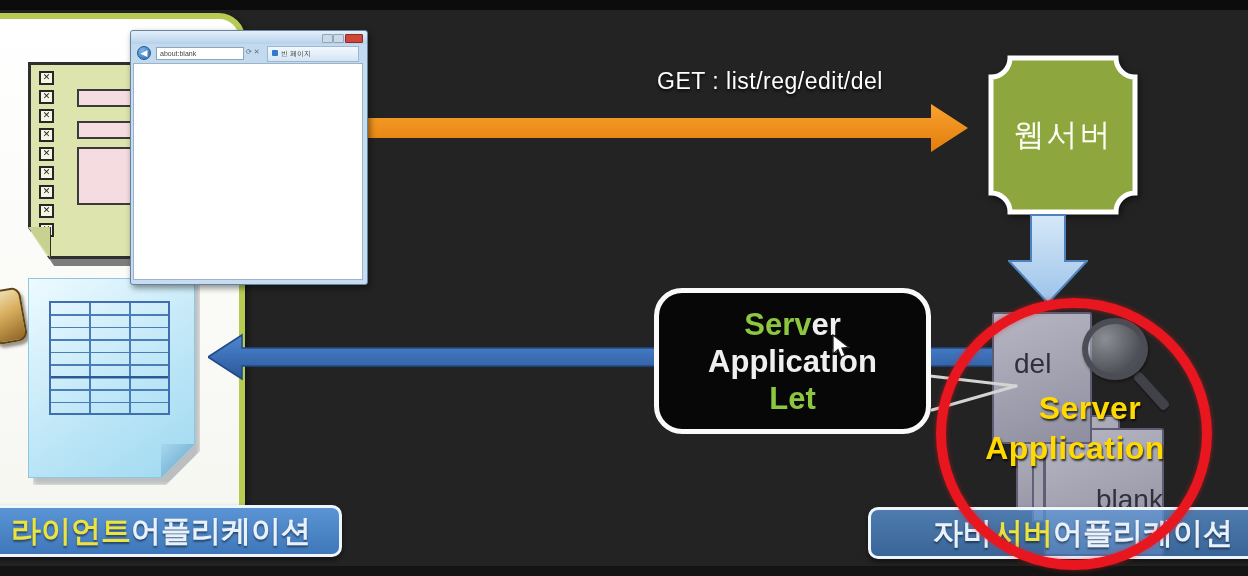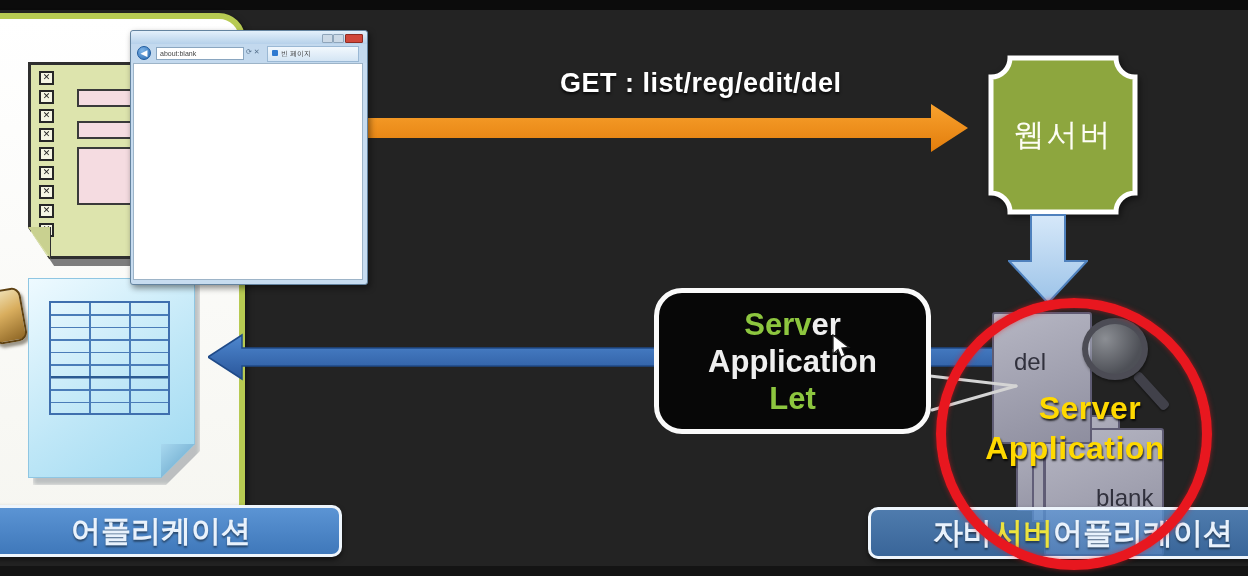--- a/index.html
+++ b/index.html
@@ -79,43 +79,43 @@
   .b-addr-icons{left:115px;top:4px;font-size:7px;color:#56718c;}
   .b-tab{left:136px;top:2px;width:92px;height:16px;
     background:linear-gradient(180deg,#f2f8fd,#d4e5f4);
     border:1px solid #9ab8d4;box-sizing:border-box;font-size:7px;line-height:13px;
     color:#3b3b3b;padding-left:4px;white-space:nowrap;overflow:hidden;}
   .b-tab .fav{display:inline-block;width:6px;height:6px;background:#2f7ad0;border-radius:1px;margin-right:3px;}
   .b-content{left:2px;top:32px;width:230px;height:217px;background:#ffffff;border:1px solid #9db4c8;box-sizing:border-box;}
 
   
   .get-label{
-    left:560px;top:68px;width:420px;text-align:left;
-    color:#ffffff;font-size:27px;font-weight:bold;letter-spacing:.5px;
+    left:560px;top:68px;width:420px;text-align:center;
+    color:#ffffff;font-size:23px;font-weight:normal;letter-spacing:.5px;
     text-shadow:0 2px 3px rgba(0,0,0,.8);
   }
   .orange-arrow-svg{left:368px;top:102px;}
 
   
   .plaque-svg{left:986px;top:53px;filter:drop-shadow(2px 3px 3px rgba(0,0,0,.5));}
   .plaque-label{
     left:986px;top:53px;width:154px;height:164px;
     display:flex;align-items:center;justify-content:center;
     color:#fdfdf4;font-size:31px;letter-spacing:2px;
   }
 
   .down-arrow-svg{left:1008px;top:214px;}
 
   
   .gdoc{background:linear-gradient(160deg,#b6b6c3,#8e8e9f);border:2px solid #5f5c74;border-radius:3px;box-sizing:border-box;}
   .gdoc-del{left:992px;top:312px;width:100px;height:132px;}
   .gdoc-mid{left:1016px;top:415px;width:104px;height:96px;}
   .gdoc-strip{left:1032px;top:436px;width:13px;height:86px;background:#a6a6b3;border:2px solid#615e78;box-sizing:border-box;}
   .gdoc-list{left:1044px;top:428px;width:120px;height:128px;}
-  .gdoc-text{color:#31313d;font-size:24px;text-align:right;}
+  .gdoc-text{color:#31313d;font-size:28px;text-align:right;}
   .del-text{left:1014px;top:348px;}
   .list-text{left:1096px;top:484px;}
 
   .sa-yellow{
     text-align:center;color:#ffd900;font-weight:bold;font-size:32px;
     text-shadow:1px 2px 2px rgba(0,0,0,.75);letter-spacing:.5px;
   }
   .sa-line1{left:990px;top:390px;width:200px;}
   .sa-line2{left:952px;top:430px;width:246px;}
 
@@ -303,20 +303,21 @@
 
 <div class="abs table-doc-shadow z1"></div>
 <div class="abs table-doc z2">
   <div class="abs table-grid"></div>
 </div>
 <div class="abs table-fold z2"></div>
 
 <div class="abs red-circle z6"></div>
 
 <div class="abs banner banner-left z5">
+  <span class="yellow-hl">라이언트</span>
     <span> 어플리케이션</span>
 </div>
 <div class="abs banner banner-right z5">
   <span>자바 </span>
     <span class="yellow-hl">서버</span>
     <span> 어플리케이션</span>
 </div>
 
 <svg class="abs cursor-svg z8" width="22" height="26" viewBox="0 0 22 26">
   <path d="M3,1 L3,20 L8,15.5 L11,23 L15,21.3 L12,14 L19,13.5 Z" fill="#ffffff" stroke="#222222" stroke-width="1.3"></path>

